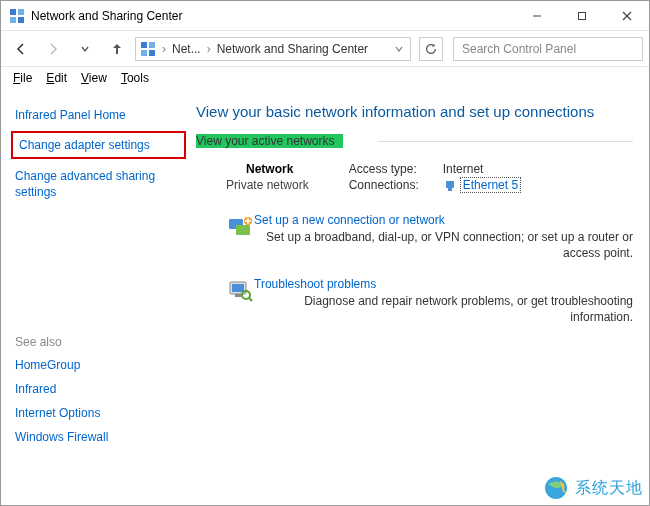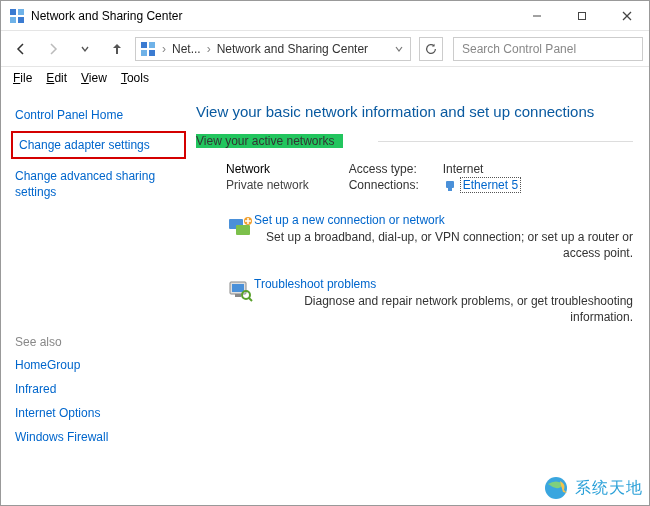--- a/index.html
+++ b/index.html
@@ -164,21 +164,21 @@
     background:#22c55e; padding-right:8px; position:relative; z-index:1;
   }
 
   .active-net {
     display:flex;
     padding: 4px 0 14px 30px;
     gap: 40px;
     font-size:12px;
   }
   .net-left { }
-  .net-name { font-weight:normal; }
+  .net-name { font-weight:bold;margin-left:20px; }
   .net-sub { color:#444; margin-top:2px; }
   .net-right { }
   .net-row { display:flex; gap:14px; margin-bottom:2px; }
   .net-key { width:80px; color:#333; }
   .net-val { color:#333; }
   .net-link { color:#0066cc; cursor:pointer; border:1px dotted #555; padding:0 2px; }
   .eth-icon { width:14px; height:14px; display:inline-flex; margin-right:3px; vertical-align:middle; }
 
   .section-label2 {
     color:#333; font-size:12px; position:relative; margin: 8px 0 12px 0;
@@ -310,21 +310,21 @@
 <div class="menubar">
   <span class="menu-item"><span class="ul">F</span>ile</span>
   <span class="menu-item"><span class="ul">E</span>dit</span>
   <span class="menu-item"><span class="ul">V</span>iew</span>
   <span class="menu-item"><span class="ul">T</span>ools</span>
 </div>
 
 <div class="body">
 
   <div class="sidebar">
-    <div class="side-link">Control Panel Home</div>
+    <div class="side-link">Infrared Panel Home</div>
     <div class="side-link highlight">Change adapter settings</div>
     <div class="side-text">Change advanced sharing settings</div>
 
     <div class="see-also">See also</div>
     <div class="side-link">HomeGroup</div>
     <div class="side-link">Infrared</div>
     <div class="side-link">Internet Options</div>
     <div class="side-link">Windows Firewall</div>
   </div>
 

